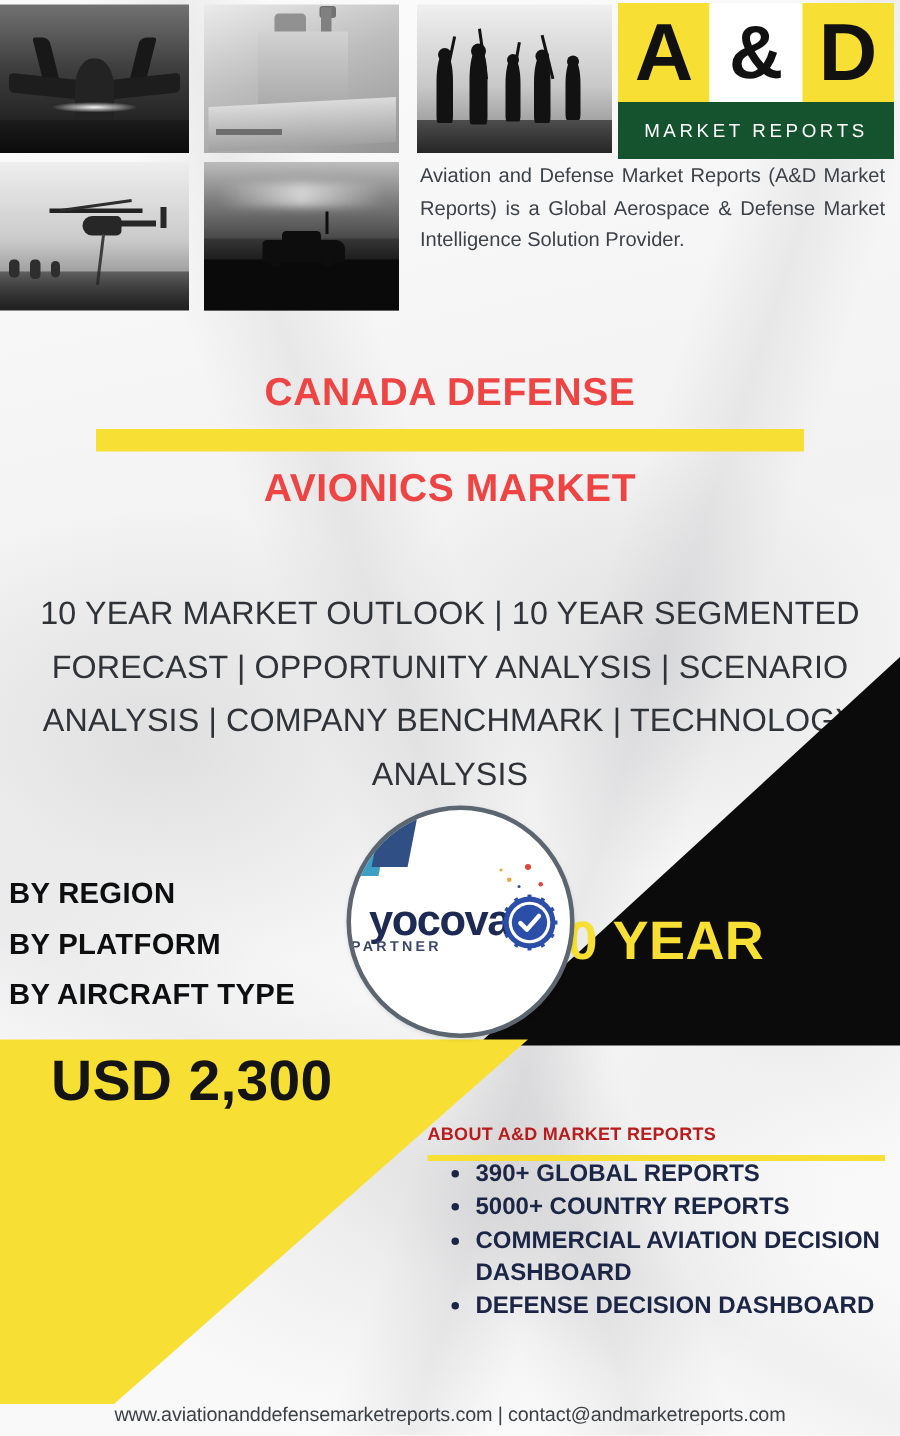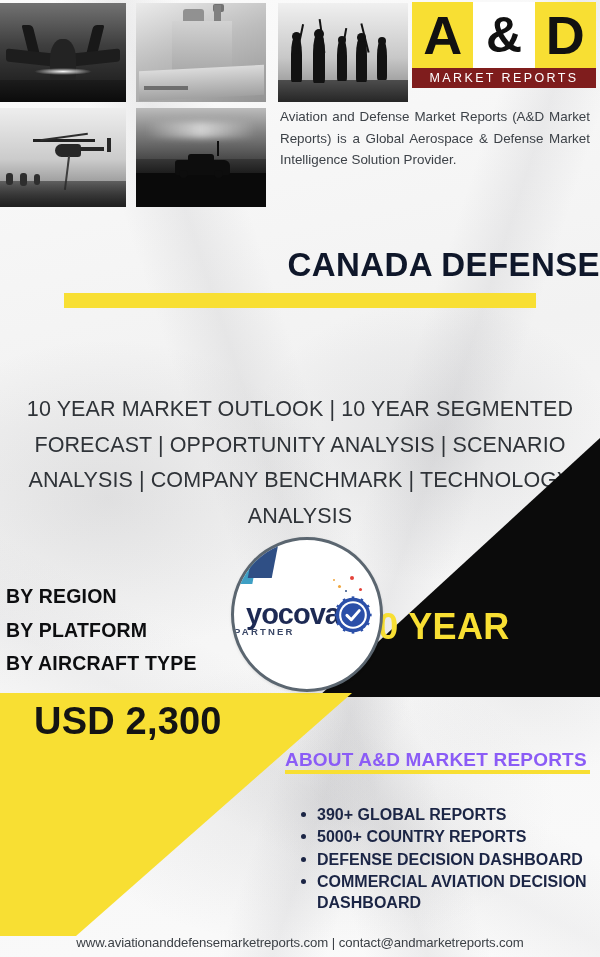--- a/index.html
+++ b/index.html
@@ -117,36 +117,36 @@
   .logo { position:absolute; left:412px; top:2px; width:184px; height:88px; }
   .logo-row { display:flex; height:66px; }
   .logo-cell {
     flex:1; display:flex; align-items:center; justify-content:center;
     font-weight:700; font-size:54px; color:#111; line-height:1;
   }
   .lc-a { background:#F8DF33; }
   .lc-amp { background:#ffffff; font-size:50px; }
   .lc-d { background:#F8DF33; }
   .logo-bar {
-    height:20px; background:#7f1d1d; color:#fff;
+    height:38px; background:#14532d; color:#fff;
     display:flex; align-items:center; justify-content:center;
     font-size:12.5px; letter-spacing:2.4px; font-weight:500;
   }
 
   
   .hdr-desc {
     position:absolute; left:280px; top:106px; width:310px;
     font-size:13.4px; line-height:1.62; color:#3d4248;
     text-align:justify; text-justify:inter-word;
   }
 
   
   .title-wrap { position:absolute; left:0; top:246px; width:600px; text-align:center; }
   .title-1, .title-2 {
-    font-size:33px; font-weight:800; letter-spacing:.4px; color:#0f172a;text-align:right;
+    font-size:26px; font-weight:800; letter-spacing:.4px; color:#ef4444;
   }
   .title-rule {
     width:472px; height:15px; background:#F8DF33; margin:9px auto 9px auto;
   }
 
   
   .features {
     position:absolute; left:18px; top:392px; width:564px;
     text-align:center; font-size:21.5px; line-height:1.66;
     color:#2f3338; font-weight:400; letter-spacing:.1px;
@@ -209,27 +209,27 @@
   .wedge-yellow { position:absolute; left:0; top:0; width:600px; height:957px; pointer-events:none; }
   .price {
     position:absolute; left:34px; top:700px; width:240px;
     font-size:38px; font-weight:800; color:#141414; letter-spacing:.2px;
     z-index:5;
   }
 
   
   .about-h {
     position:absolute; left:285px; top:749px; width:306px;
-    font-size:19px; font-weight:800; color:#8b5cf6; letter-spacing:.2px;
+    font-size:12px; font-weight:800; color:#b91c1c; letter-spacing:.2px;
   }
   .about-rule {
     position:absolute; left:285px; top:770px; width:305px; height:4px; background:#F8DF33;
   }
   .about-list {
-    position:absolute; left:301px; top:804px; width:290px;
+    position:absolute; left:301px; top:772px; width:290px;
     font-size:16px; font-weight:800; color:#1B2545; line-height:1.33;
     list-style:none;
   }
   .about-list li { position:relative; padding-left:16px; margin-bottom:1px; }
   .about-list li .bul {
     position:absolute; left:0; top:8px; width:5px; height:5px;
     border-radius:50%; background:#1B2545;
   }
 
   
@@ -321,20 +321,21 @@
       <div class="logo-cell lc-d">D</div>
     </div>
     <div class="logo-bar">MARKET REPORTS</div>
   </div>
 
   <div class="hdr-desc">Aviation and Defense Market Reports (A&amp;D Market Reports) is a Global Aerospace &amp; Defense Market Intelligence Solution Provider.</div>
 
   <div class="title-wrap">
     <div class="title-1">CANADA DEFENSE</div>
     <div class="title-rule"></div>
+    <div class="title-2">AVIONICS MARKET</div>
   </div>
 
   <div class="features">10 YEAR MARKET OUTLOOK | 10 YEAR SEGMENTED FORECAST | OPPORTUNITY ANALYSIS | SCENARIO ANALYSIS | COMPANY BENCHMARK | TECHNOLOGY ANALYSIS</div>
 
   <div class="wedge-black">
     <svg width="600" height="957" viewBox="0 0 600 957" xmlns="http://www.w3.org/2000/svg">
       <polygon points="600,438 600,697 318,697" fill="#0B0B0B"></polygon>
     </svg>
   </div>
 
@@ -398,23 +399,23 @@
     <li>
       <span class="bul"></span>
       <span>390+ GLOBAL REPORTS</span>
     </li>
     <li>
       <span class="bul"></span>
       <span>5000+ COUNTRY REPORTS</span>
     </li>
     <li>
       <span class="bul"></span>
-      <span>DEFENSE DECISION DASHBOARD</span>
+      <span>COMMERCIAL AVIATION DECISION DASHBOARD</span>
     </li>
     <li>
       <span class="bul"></span>
-      <span>COMMERCIAL AVIATION DECISION DASHBOARD</span>
+      <span>DEFENSE DECISION DASHBOARD</span>
     </li>
   </ul>
 
   <div class="footer">www.aviationanddefensemarketreports.com | contact@andmarketreports.com</div>
 
 </div>
 
 </body></html>

